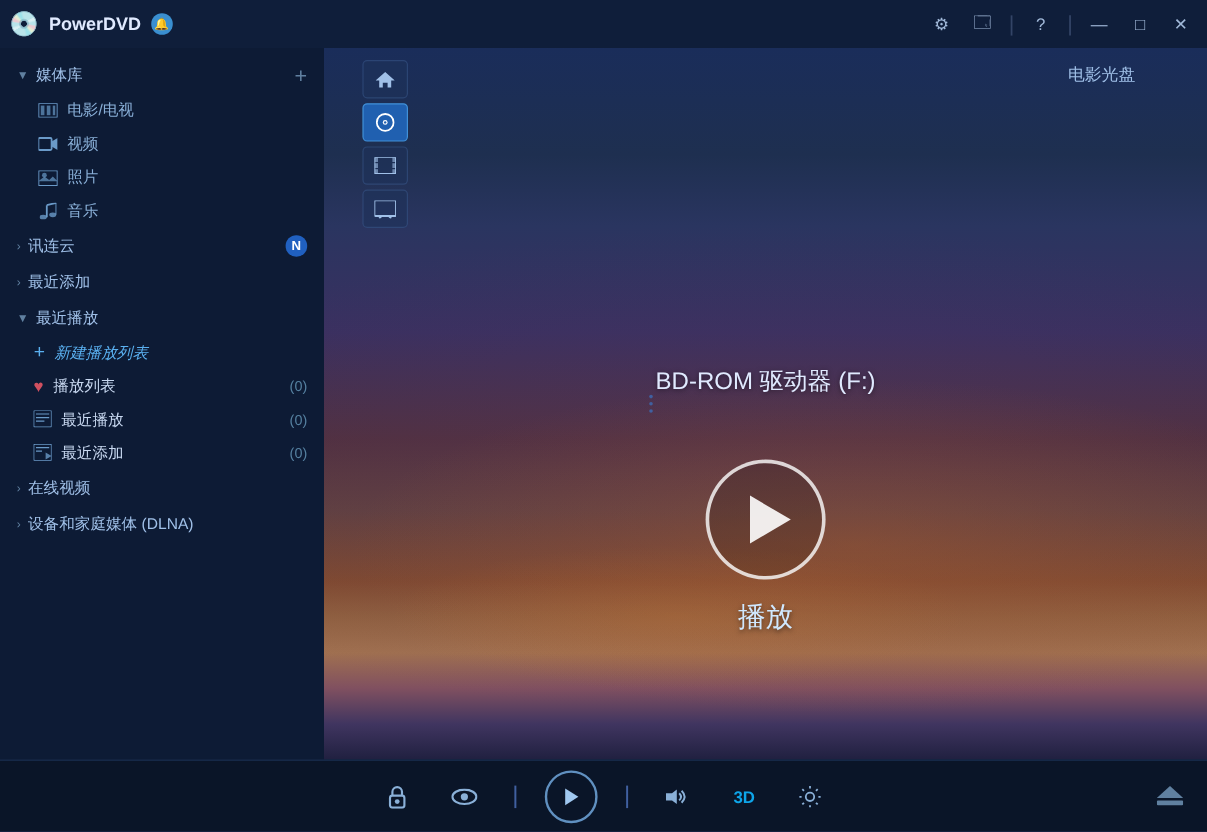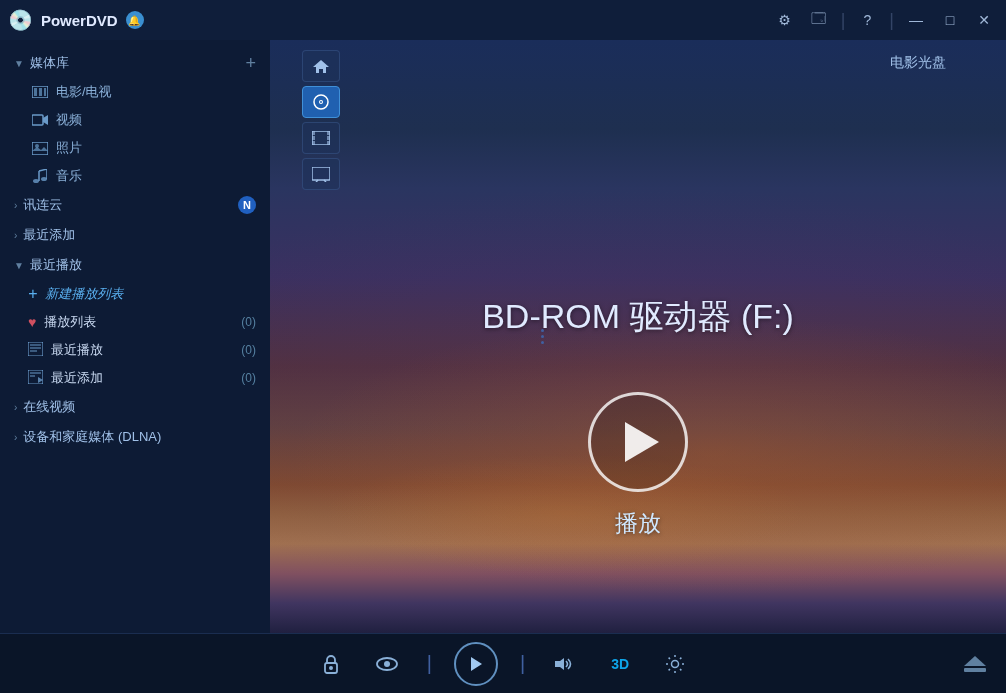--- a/index.html
+++ b/index.html
@@ -234,21 +234,21 @@
       z-index: 10;
       flex: 1;
       display: flex;
       flex-direction: column;
       align-items: center;
       justify-content: center;
       gap: 16px;
     }
 
     #drive-title {
-      font-size: 34px;
+      font-size: 20px;
       font-weight: 300;
       color: #e0eaff;
       text-shadow: 0 1px 4px rgba(0,0,0,0.5);
       margin-bottom: 36px;
     }
 
     #play-circle {
       width: 100px;
       height: 100px;
       border-radius: 50%;

